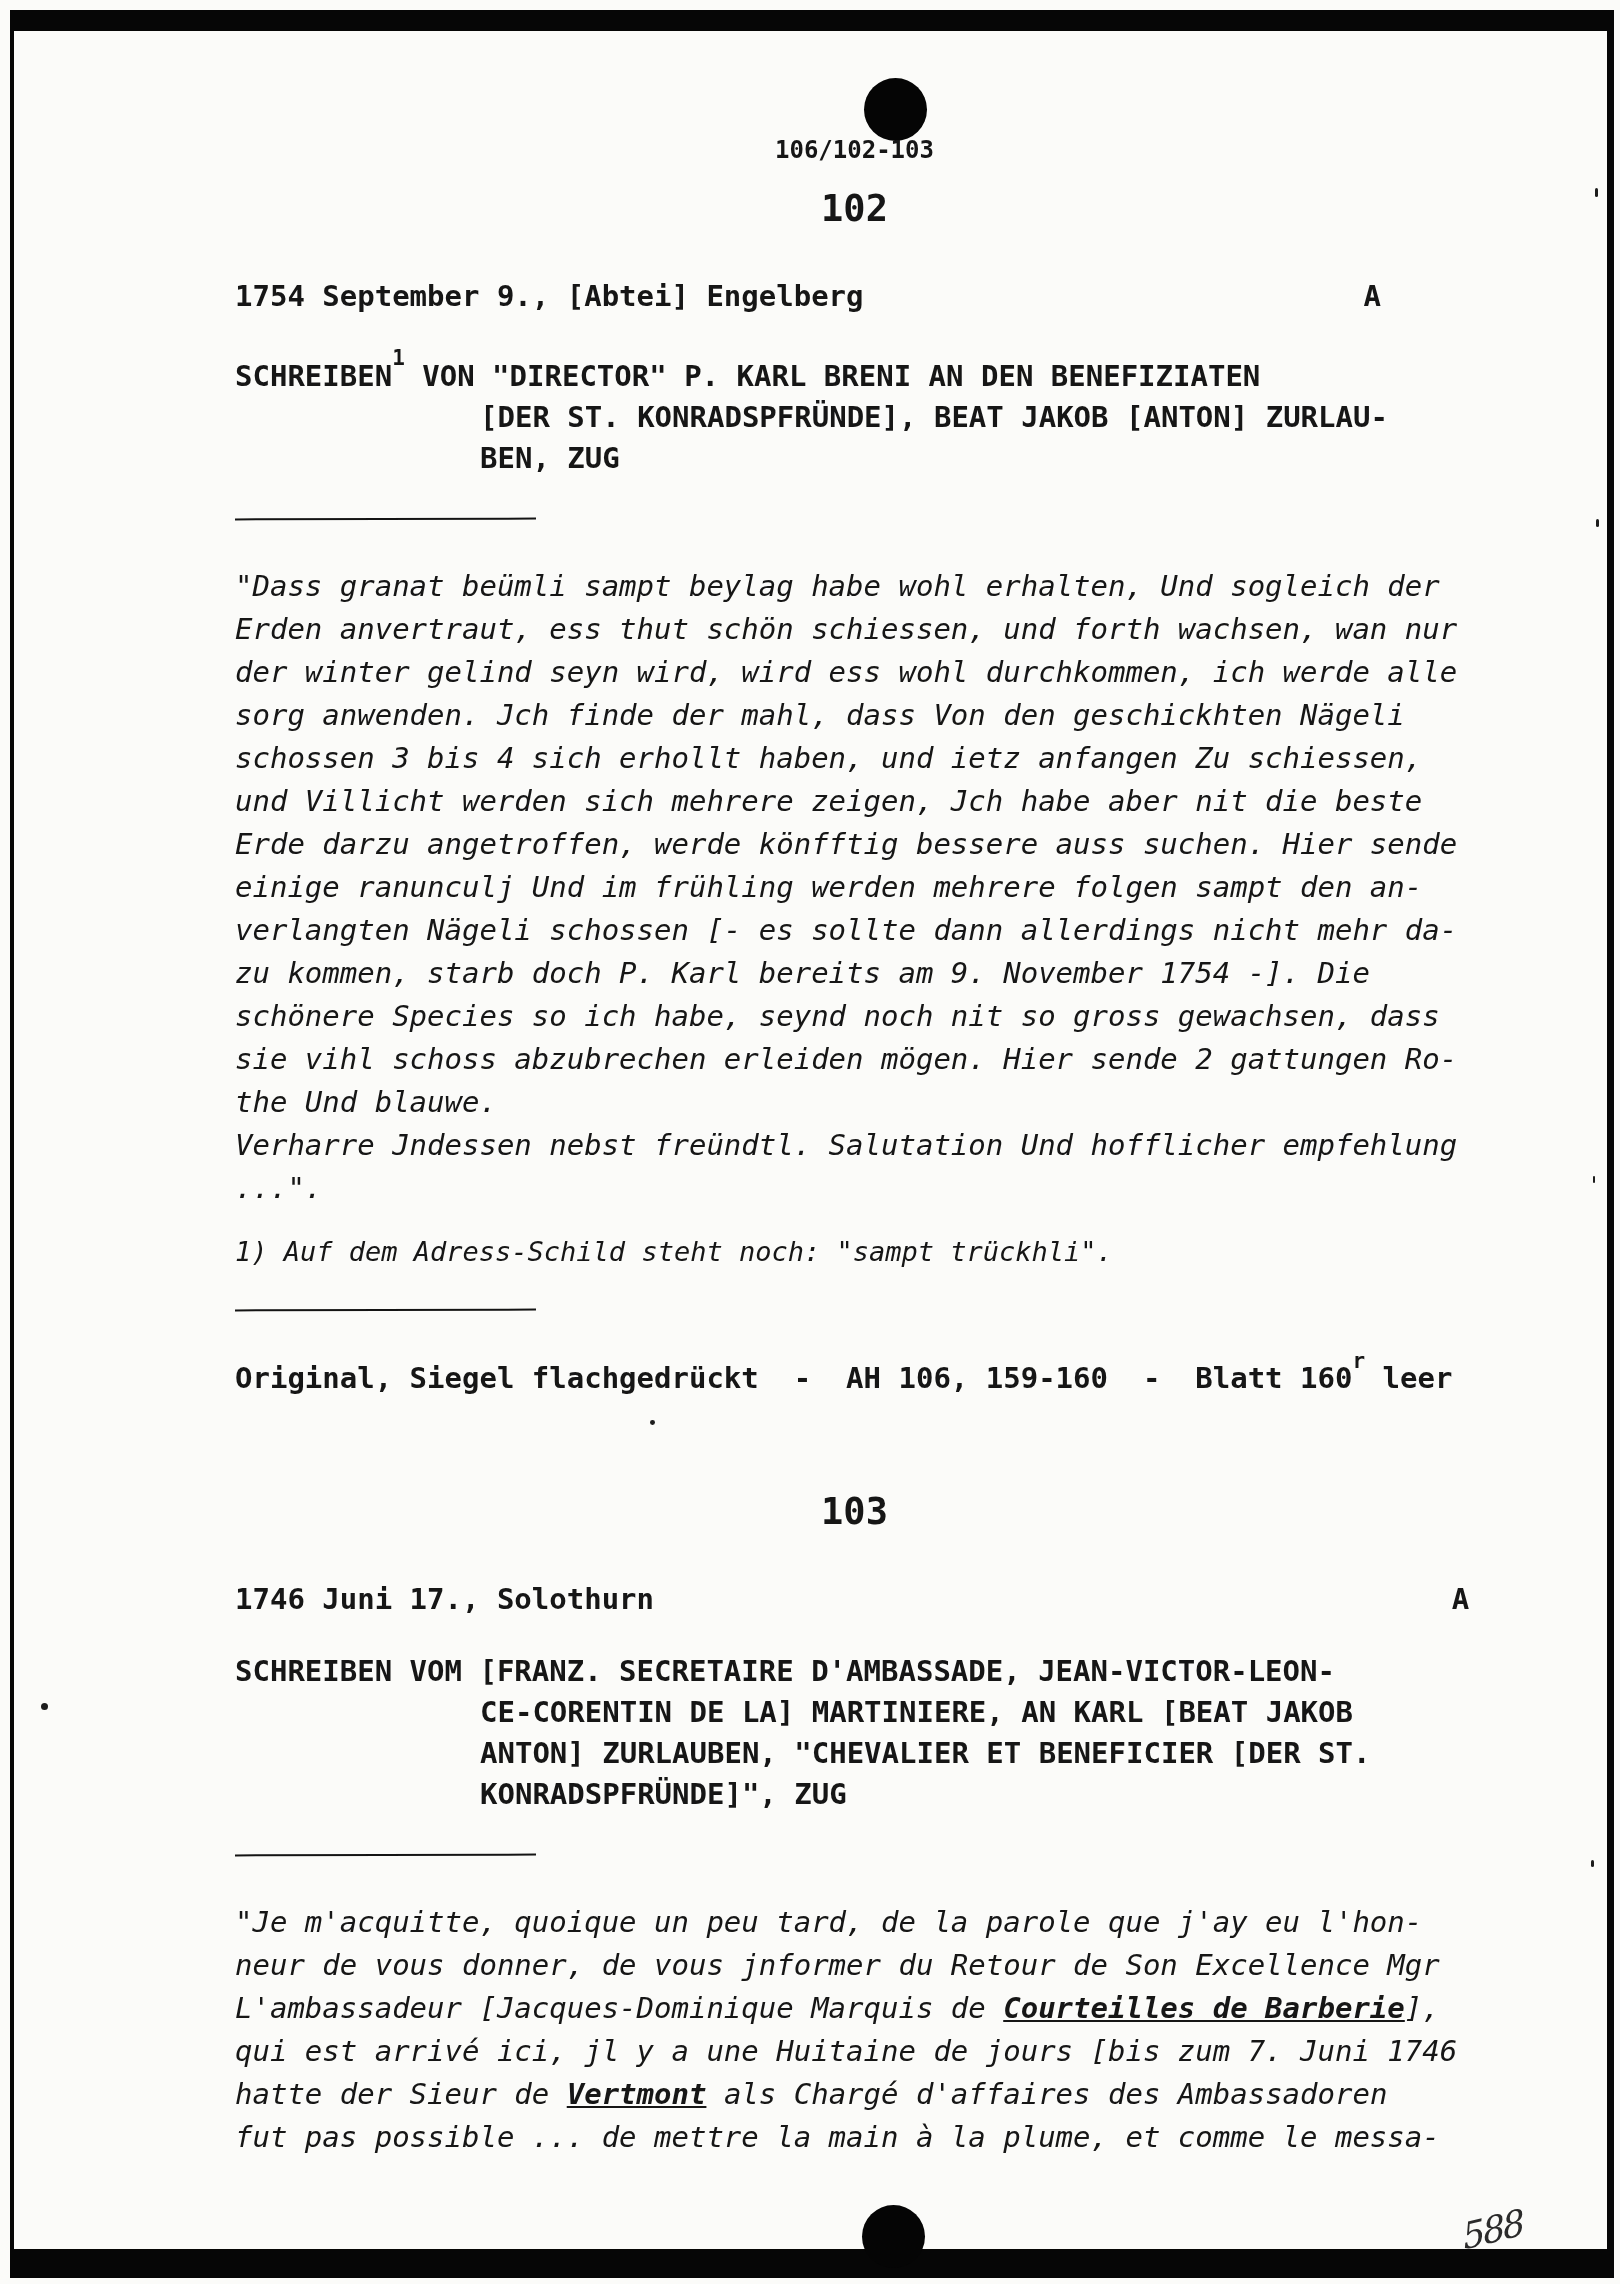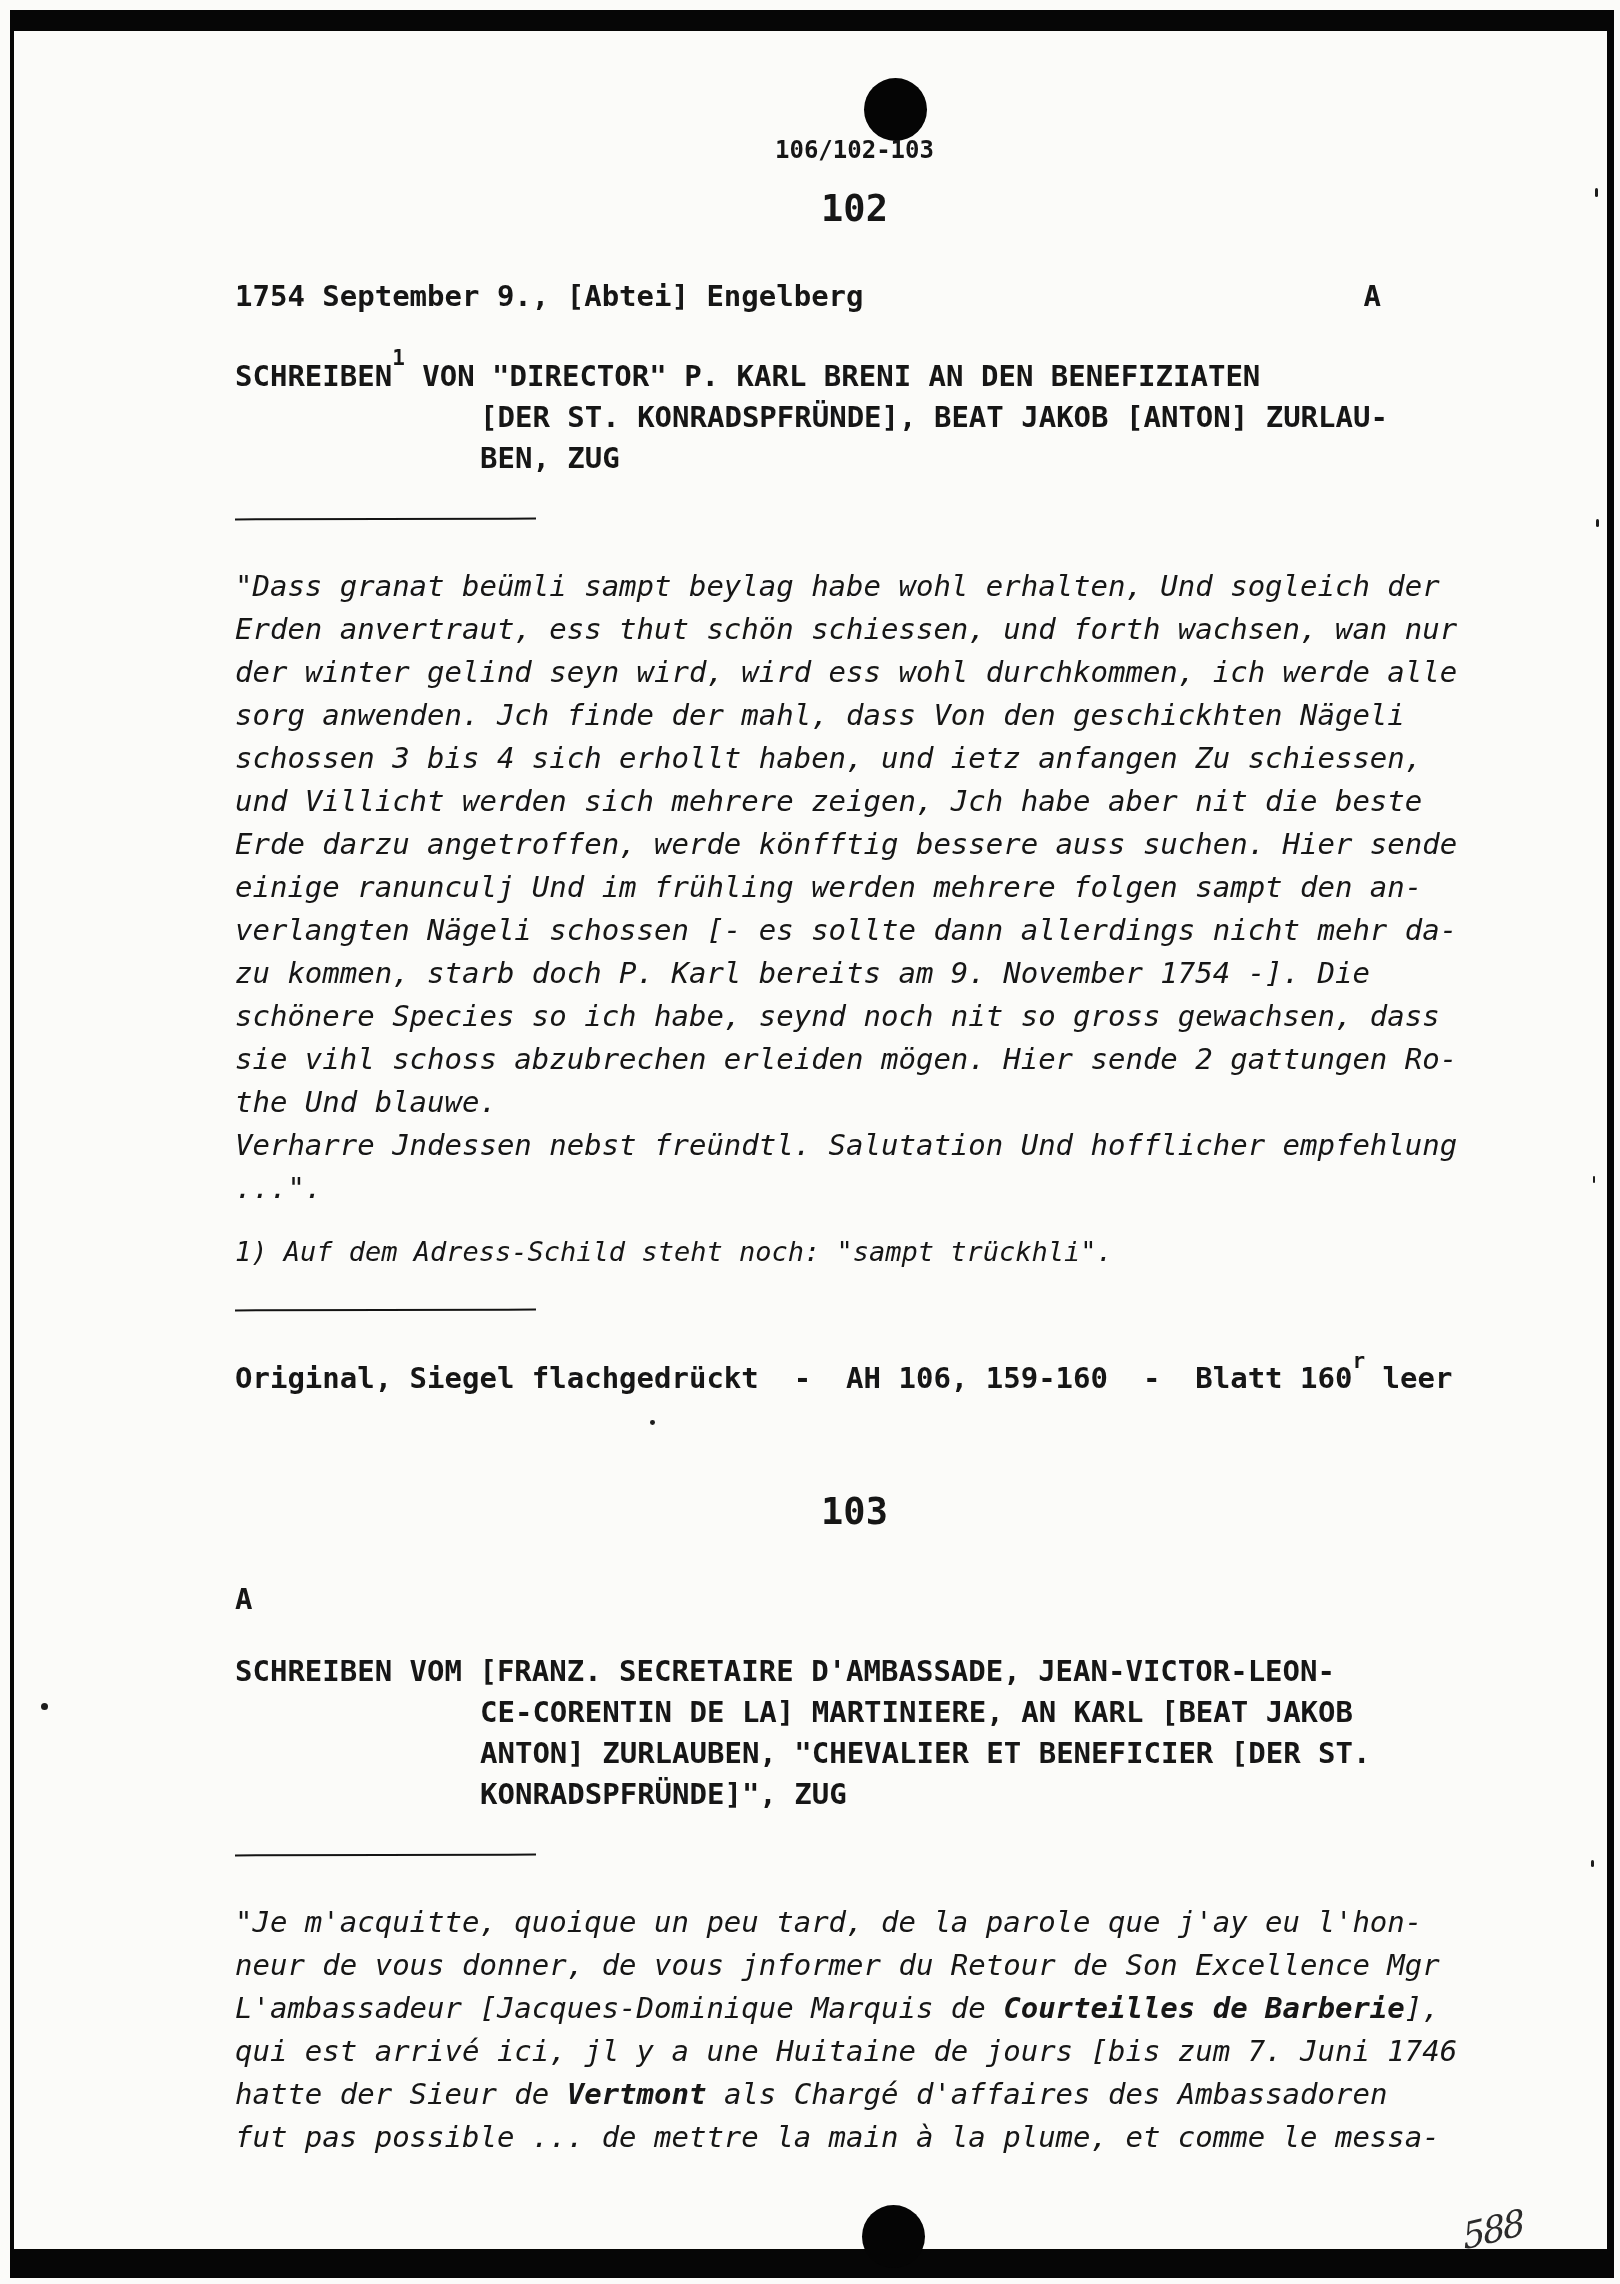--- a/index.html
+++ b/index.html
@@ -56,21 +56,21 @@
 
   .title-block{margin-top:34px;}
   .title-line{font-size:29px;font-weight:bold;line-height:41px;white-space:pre;}
   .title-line.cont{margin-left:245px;}
   .title-line sup{font-size:21px;font-weight:bold;position:relative;top:-9.7px;}
 
   .rule{width:301px;height:2.4px;background:#141414;margin-top:39px;transform:rotate(-0.15deg);}
 
   .body-block{margin-top:45px;}
   .body-line{font-size:29px;font-style:italic;line-height:43px;white-space:pre;}
-  .body-line .b{font-weight:bold;}
+  .body-line .b{font-weight:bold;text-decoration:underline;}
 
   .footnote{margin-top:24px;}
   .footnote .fn-line{font-size:27px;font-style:italic;line-height:36px;white-space:pre;}
 
   .provenance{margin-top:41px;font-size:29px;font-weight:bold;line-height:36px;white-space:pre;}
   .provenance sup{font-size:21px;font-weight:bold;position:relative;top:-9.7px;}
 </style>
 </head>
 <body>
 
@@ -120,20 +120,21 @@
           </div>
           <div class="footnote">
             <div class="fn-line"><span>1) Auf dem Adress-Schild steht noch: "sampt trückhli".</span></div>
           </div>
           <div class="rule"></div>
           <div class="provenance"><span>Original, Siegel flachgedrückt  -  AH 106, 159-160  -  Blatt 160</span><sup>r</sup><span> leer</span></div>
         </section>
         <section class="entry entry-103">
           <div class="entry-number">103</div>
           <div class="date-row">
+            <span class="date">1746 Juni 17., Solothurn</span>
             <span class="marker">A</span>
           </div>
           <div class="title-block">
             <div class="title-line"><span>SCHREIBEN VOM [FRANZ. SECRETAIRE D'AMBASSADE, JEAN-VICTOR-LEON-</span></div>
             <div class="title-line cont"><span>CE-CORENTIN DE LA] MARTINIERE, AN KARL [BEAT JAKOB</span></div>
             <div class="title-line cont"><span>ANTON] ZURLAUBEN, "CHEVALIER ET BENEFICIER [DER ST.</span></div>
             <div class="title-line cont"><span>KONRADSPFRÜNDE]", ZUG</span></div>
           </div>
           <div class="rule"></div>
           <div class="body-block">

